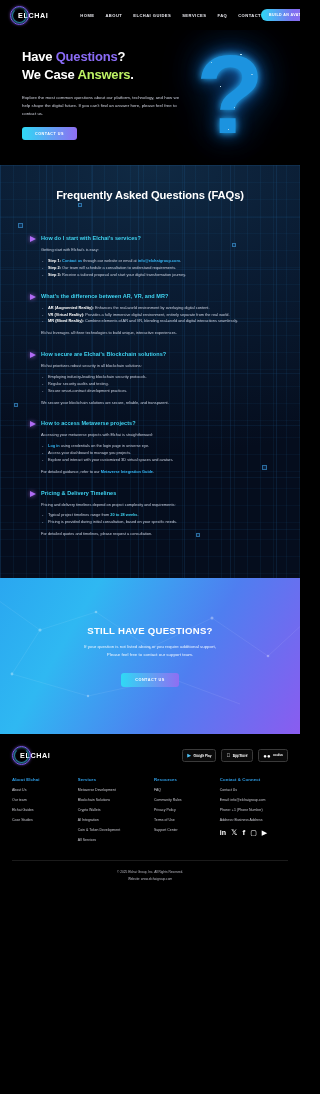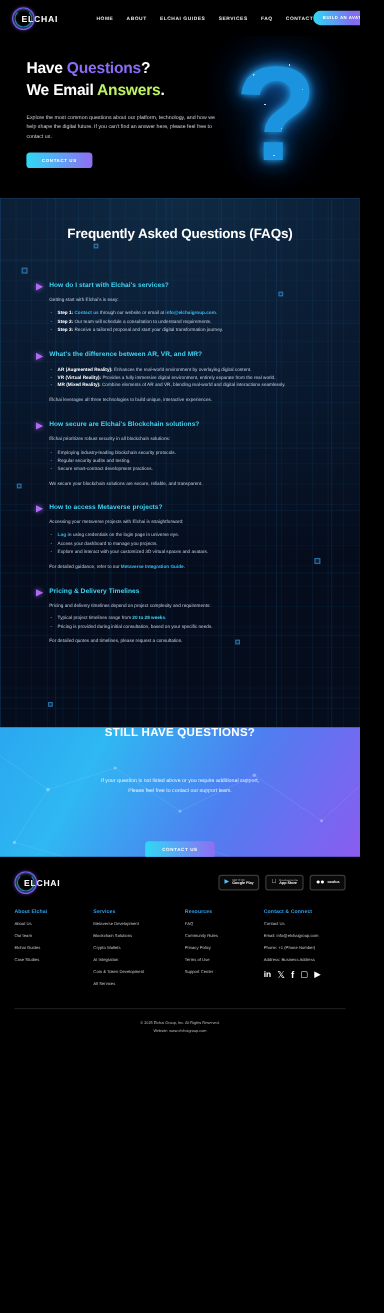--- a/index.html
+++ b/index.html
@@ -86,21 +86,21 @@
       radial-gradient(1.3px 1.3px at 55% 62%, #9fe0ff 50%, transparent 52%),
       radial-gradient(1.2px 1.2px at 48% 84%, #b5e9ff 50%, transparent 52%);
     pointer-events:none;
   }
 
   
   .faq {
     position:relative;
     background:
       radial-gradient(150% 70% at 50% 0%, #102a44 0%, #0a1c33 42%, #050d1d 100%);
-    padding:24px 0 54px;
+    padding:24px 0 26px;
     overflow:hidden;
   }
   
   .circuit {
     position:absolute; inset:0; opacity:.5; pointer-events:none;
     background-image:
       linear-gradient(to right, rgba(40,120,190,.30) 1px, transparent 1px),
       linear-gradient(to bottom, rgba(40,120,190,.22) 1px, transparent 1px),
       linear-gradient(to right, rgba(40,140,210,.16) 1px, transparent 1px),
       linear-gradient(to bottom, rgba(40,140,210,.12) 1px, transparent 1px);
@@ -145,24 +145,24 @@
   .faq-ul li::before{
     content:"-"; position:absolute; left:1px; color:#8fa2bb;
   }
   .faq-ul b { color:#ffffff; font-weight:700; }
   .lk { color:#35b7f5; font-weight:700; }
   .lk2 { color:#35b7f5; font-weight:700; }
   .hl { color:#3fd4f2; font-weight:700; }
 
   
   .cta {
-    height:108px; position:relative; overflow:hidden;
+    height:156px; position:relative; overflow:hidden;
     background:linear-gradient(120deg,#2aa7f0 0%, #2fb8f2 26%, #4f7ef0 62%, #8a5cf0 100%);
     display:flex; flex-direction:column; align-items:center;
-    justify-content:center; text-align:center;gap:24px;
+    justify-content:center; text-align:center;
   }
   .cta-net { position:absolute; inset:0; opacity:.45; }
   .cta h2 {
     font-size:9.6px; font-weight:800; letter-spacing:.25px;
     position:relative; z-index:2;
   }
   .cta p {
     margin-top:7px; font-size:4.4px; line-height:1.75;
     color:#eaf4ff; position:relative; z-index:2;
   }
@@ -228,21 +228,21 @@
     <span>SERVICES</span>
     <span>FAQ</span>
     <span>CONTACT</span>
   </div>
   <div class="nav-cta">BUILD AN AVATAR</div>
 </div>
 
 <div class="hero">
   <h1>
     <span>Have </span><span class="c-purple">Questions</span><span>?</span><br>
-    <span>We Email </span><span class="c-cyan">Answers</span><span>.</span>
+    <span>We Case </span><span class="c-cyan">Answers</span><span>.</span>
   </h1>
   <p>Explore the most common questions about our platform, technology, and how we help shape the digital future. If you can't find an answer here, please feel free to contact us.</p>
   <div class="hero-btn">CONTACT US</div>
   <div class="qmark">?</div>
 </div>
 
 <div class="faq">
   <div class="circuit"></div>
   <div class="chip" style="left:18px;top:58px;width:5px;height:5px;"></div>
   <div class="chip" style="left:78px;top:38px;width:4px;height:4px;"></div>

